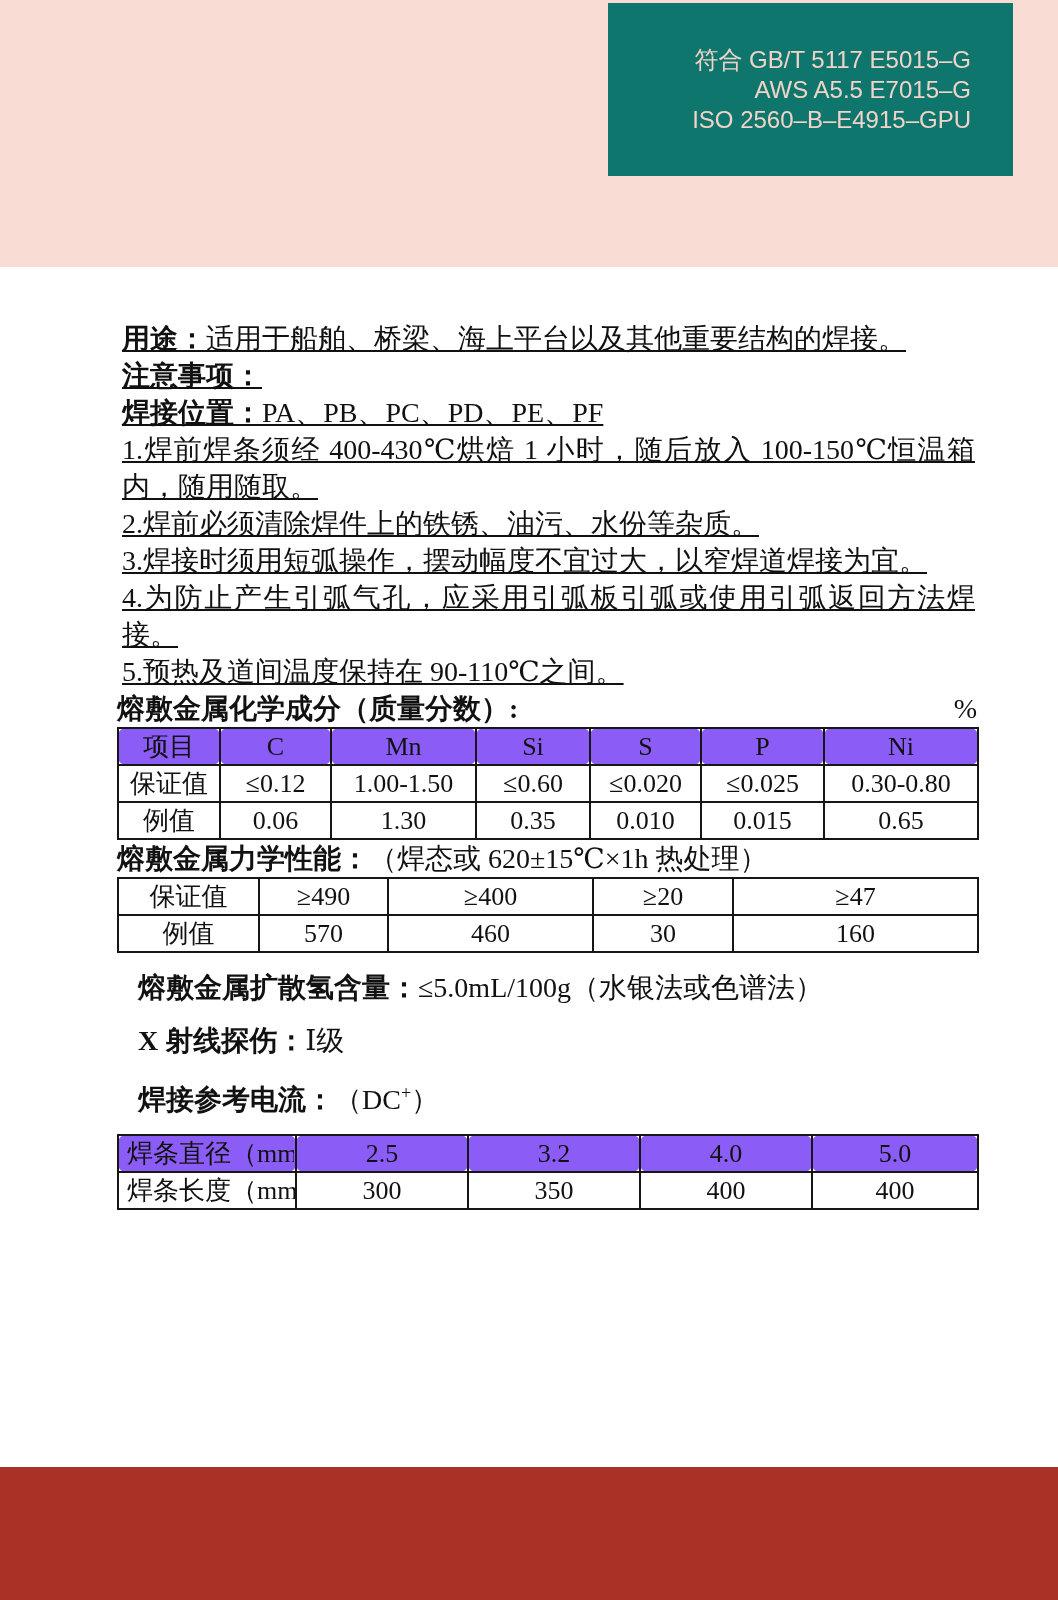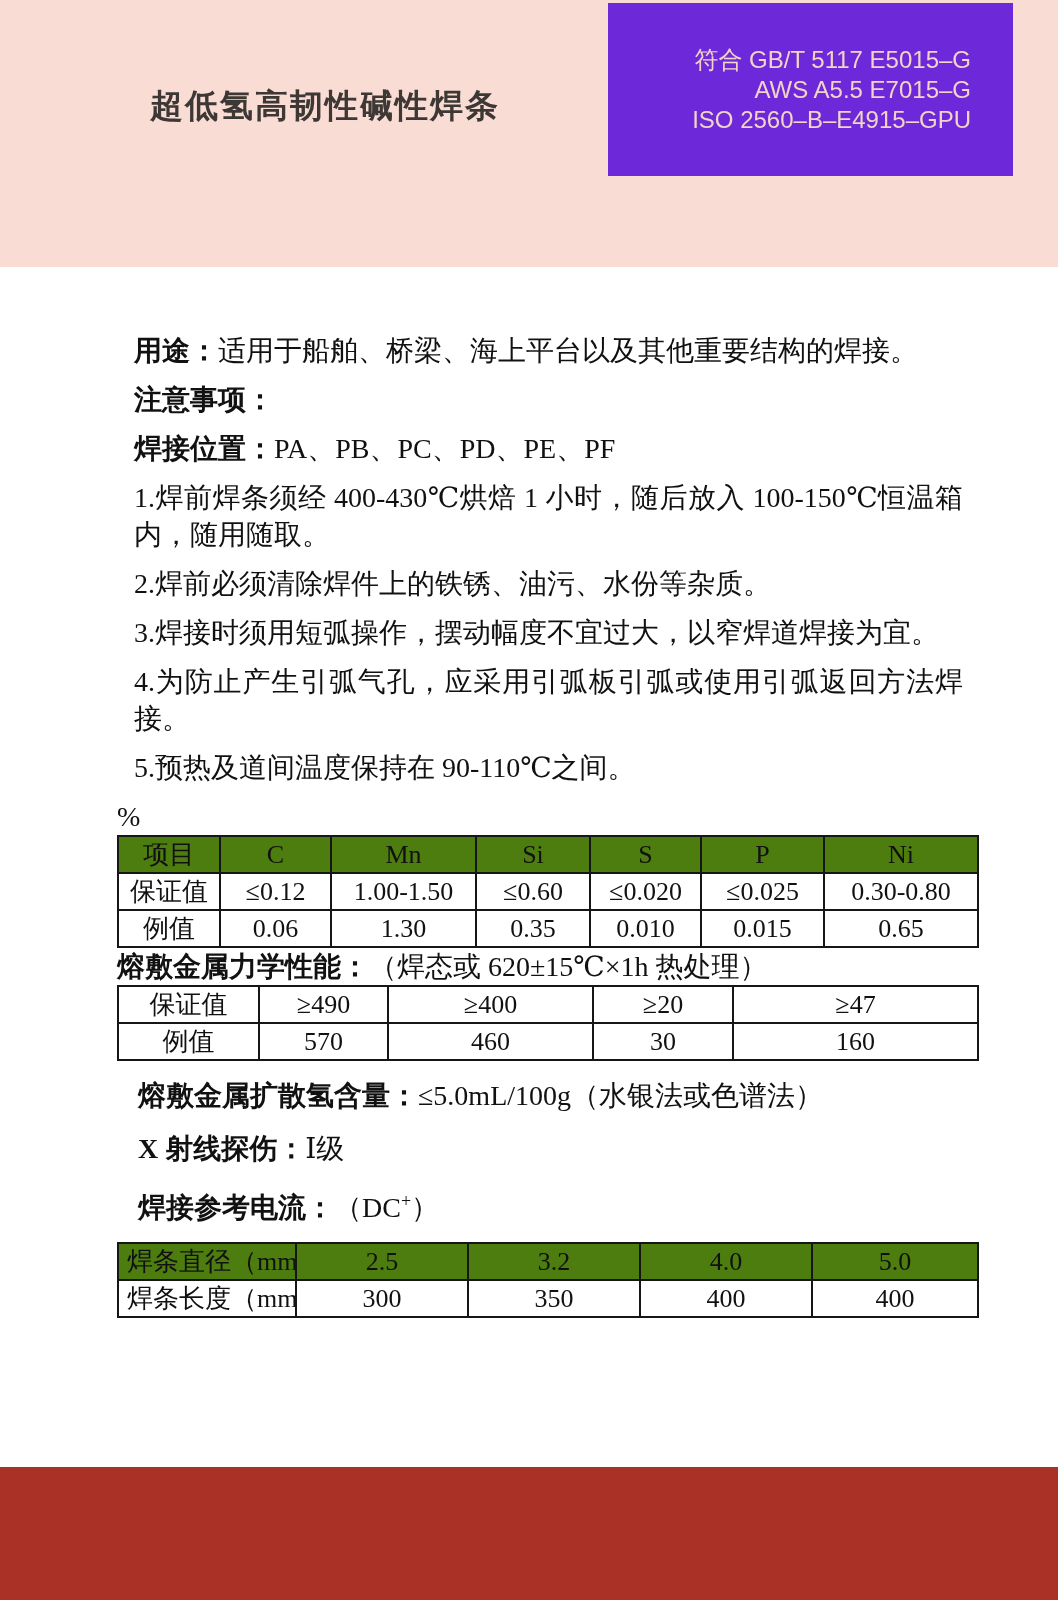--- a/index.html
+++ b/index.html
@@ -10,67 +10,66 @@
   }
   
   .hero{position:absolute;top:0;left:0;width:1058px;height:267px;background:#f9dcd3;}
   .page-title{
     position:absolute;left:150px;top:84px;margin:0;
     font-family:"Liberation Sans","DejaVu Sans",sans-serif;
     font-size:33px;font-weight:bold;color:#3d3835;letter-spacing:2px;white-space:nowrap;
   }
   .standards-box{
     position:absolute;left:608px;top:3px;width:405px;height:173px;
-    background:#6d28d9;display:flex;flex-direction:column;justify-content:center;
+    background:#0f766e;display:flex;flex-direction:column;justify-content:center;
     box-sizing:border-box;padding-right:42px;text-align:right;
   }
   .standards-box .std-line{
     font-family:"Liberation Sans","DejaVu Sans",sans-serif;
     font-size:24px;line-height:30px;color:#f1d3c8;white-space:nowrap;
   }
   
   .footer-band{position:absolute;left:0;top:1467px;width:1058px;height:133px;background:#aa3126;}
   
   .content{position:absolute;left:122px;top:320px;width:853px;}
-  .bodytext p{margin:12px;font-size:28px;line-height:37px;text-align:justify;}
+  .bodytext p{margin:0;font-size:28px;line-height:37px;text-align:justify;text-decoration:underline;}
   .bodytext .lbl{font-weight:bold;}
   
   .sec-title{
     display:flex;justify-content:space-between;align-items:baseline;
     width:860px;margin-left:-5px;font-size:28px;line-height:37px;
   }
   .sec-title .lbl{font-weight:bold;}
   .sec-title .note{font-weight:normal;}
   .plain-line{margin:16px;font-size:28px;line-height:37px;}
   .plain-line .lbl{font-weight:bold;}
   sup.dcplus{font-size:18px;}
   
   table.dt{
     border-collapse:collapse;table-layout:fixed;width:860px;margin-left:-5px;
     font-size:26px;
   }
   table.dt th,table.dt td{
     border:2px solid #161616;text-align:center;vertical-align:middle;
     padding:0 4px;overflow:hidden;white-space:nowrap;font-weight:normal;
   }
-  table.dt .hdr{background:#4d7c0f;}
+  table.dt .hdr{background:#8b5cf6;border-radius:8px;}
   table.chem td,table.chem th{height:32px;}
   table.mech th{height:62px;line-height:29px;}
   table.mech td{height:32px;}
   table.cur td,table.cur th{height:32px;}
   table.cur .rowlabel{text-align:left;padding-left:8px;}
   .two-line span{display:block;}
 </style>
 </head>
 <body>
 
 <div class="page">
 
   <div class="hero">
-    <h1 class="page-title">超低氢高韧性碱性焊条</h1>
     <div class="standards-box">
       <div class="std-line">符合 GB/T 5117 E5015–G</div>
       <div class="std-line">AWS A5.5 E7015–G</div>
       <div class="std-line">ISO 2560–B–E4915–GPU</div>
     </div>
   </div>
 
   <div class="content">
 
     <div class="bodytext">
@@ -78,20 +77,21 @@
       <p><span class="lbl">注意事项：</span></p>
       <p><span class="lbl">焊接位置：</span><span>PA、PB、PC、PD、PE、PF</span></p>
       <p class="note">1.焊前焊条须经 400-430℃烘焙 1 小时，随后放入 100-150℃恒温箱内，随用随取。</p>
       <p class="note">2.焊前必须清除焊件上的铁锈、油污、水份等杂质。</p>
       <p class="note">3.焊接时须用短弧操作，摆动幅度不宜过大，以窄焊道焊接为宜。</p>
       <p class="note">4.为防止产生引弧气孔，应采用引弧板引弧或使用引弧返回方法焊接。</p>
       <p class="note">5.预热及道间温度保持在 90-110℃之间。</p>
     </div>
 
     <div class="sec-title">
+      <span class="lbl">熔敷金属化学成分（质量分数）:</span>
       <span class="note">%</span>
     </div>
     <table class="dt chem">
       <colgroup>
         <col style="width:102px">
           <col style="width:111px">
           <col style="width:145px">
         <col style="width:114px">
           <col style="width:111px">
           <col style="width:123px">

